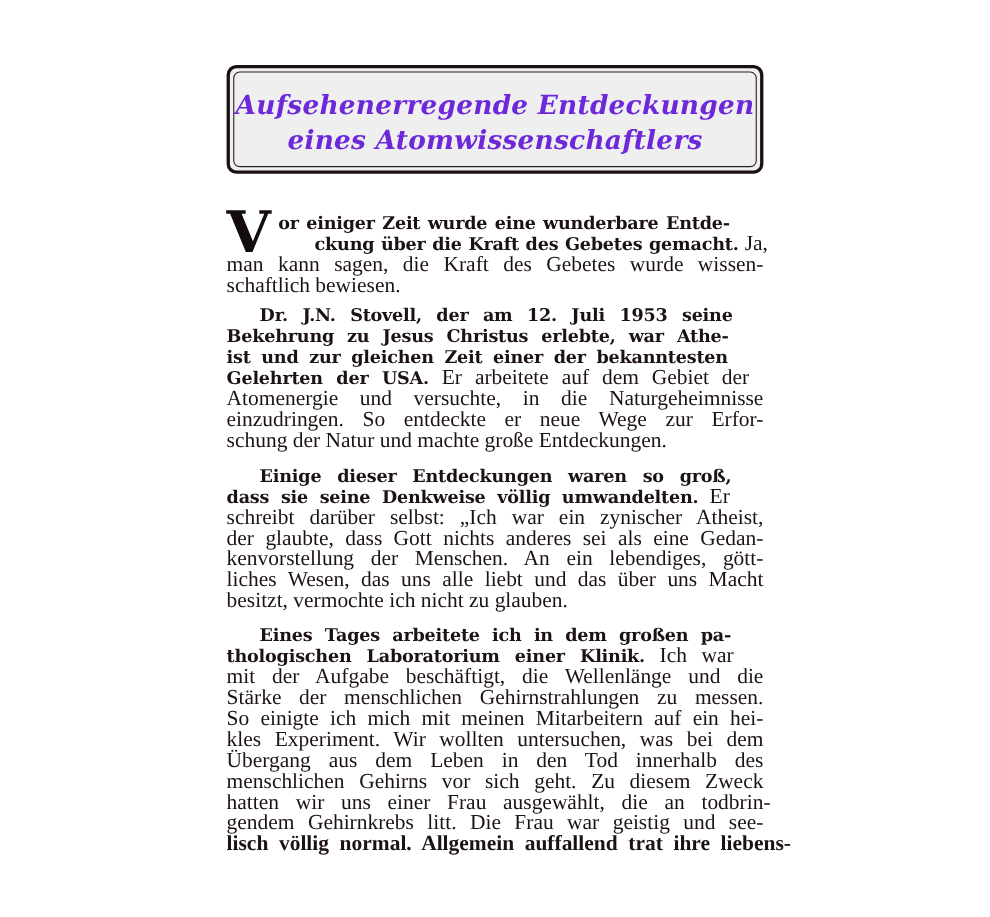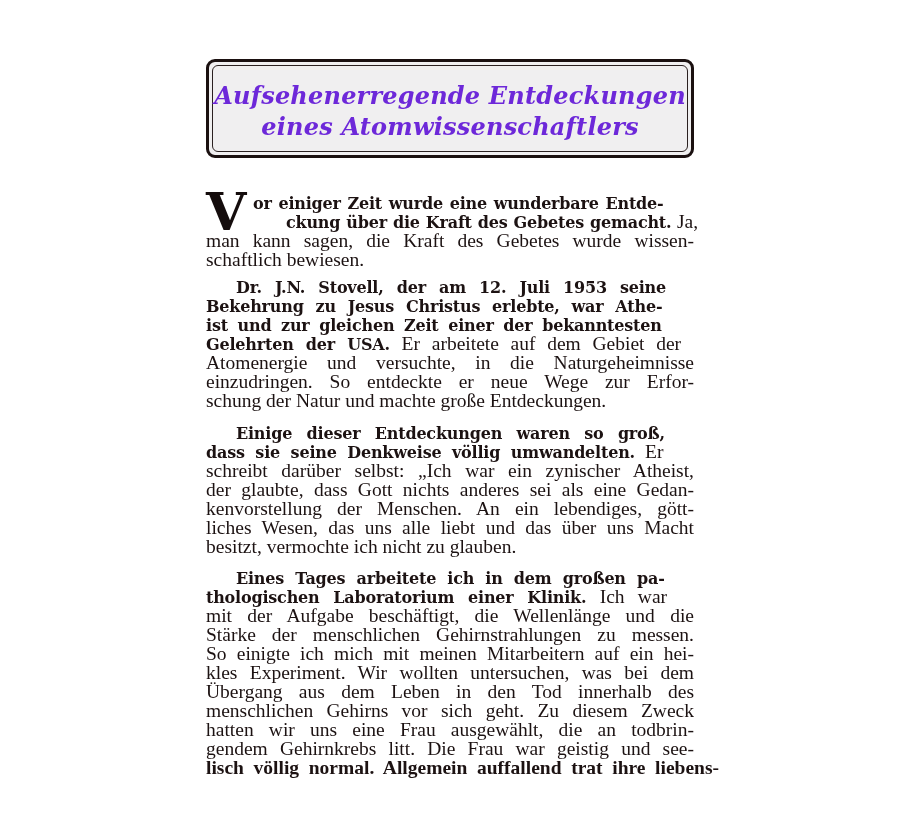--- a/index.html
+++ b/index.html
@@ -130,16 +130,16 @@
   <div class="line last" style="top:537px;"><span>besitzt, vermochte ich nicht zu glauben.</span></div>
 
   <div class="line indent" style="top: 568px; white-space: nowrap; text-align-last: left; text-align: center;"><span style="word-spacing: 5.81027px;"><span class="b">Eines Tages arbeitete ich in dem großen pa-</span></span></div>
   <div class="line" style="top: 587px; white-space: nowrap; text-align-last: left; text-align: left;"><span style="word-spacing: 8.40312px;"><span class="b">thologischen Laboratorium einer Klinik.</span><span> Ich war</span></span></div>
   <div class="line" style="top: 606px; white-space: nowrap; text-align-last: left; text-align: left;"><span style="word-spacing: 10.4241px;"><span>mit der Aufgabe beschäftigt, die Wellenlänge und die</span></span></div>
   <div class="line" style="top: 625px; white-space: nowrap; text-align-last: left; text-align: left;"><span style="word-spacing: 11.175px;"><span>Stärke der menschlichen Gehirnstrahlungen zu messen.</span></span></div>
   <div class="line" style="top: 644px; white-space: nowrap; text-align-last: left; text-align: left;"><span style="word-spacing: 5.30556px;"><span>So einigte ich mich mit meinen Mitarbeitern auf ein hei-</span></span></div>
   <div class="line" style="top: 663px; white-space: nowrap; text-align-last: left; text-align: left;"><span style="word-spacing: 7.44643px;"><span>kles Experiment. Wir wollten untersuchen, was bei dem</span></span></div>
   <div class="line" style="top: 682px; white-space: nowrap; text-align-last: left; text-align: left;"><span style="word-spacing: 11.4395px;"><span>Übergang aus dem Leben in den Tod innerhalb des</span></span></div>
   <div class="line" style="top: 701px; white-space: nowrap; text-align-last: left; text-align: left;"><span style="word-spacing: 8.4442px;"><span>menschlichen Gehirns vor sich geht. Zu diesem Zweck</span></span></div>
-  <div class="line" style="top: 720px; white-space: nowrap; text-align-last: left; text-align: left;"><span style="word-spacing: 10.2988px;"><span>hatten wir uns eine Frau ausgewählt, die an todbrin-</span></span></div>
+  <div class="line" style="top: 720px; white-space: nowrap; text-align-last: left; text-align: left;"><span style="word-spacing: 10.2988px;"><span>hatten wir uns einer Frau ausgewählt, die an todbrin-</span></span></div>
   <div class="line" style="top: 739px; white-space: nowrap; text-align-last: left; text-align: right;"><span style="word-spacing: 7.32031px;"><span>gendem Gehirnkrebs litt. Die Frau war geistig und see-</span></span></div>
   <div class="line" style="top: 758px; white-space: nowrap; text-align-last: left; text-align: left; font-weight: bold;"><span style="word-spacing: 4.78125px;"><span>lisch völlig normal. Allgemein auffallend trat ihre liebens-</span></span></div>
 </div>
 
 </body></html>

